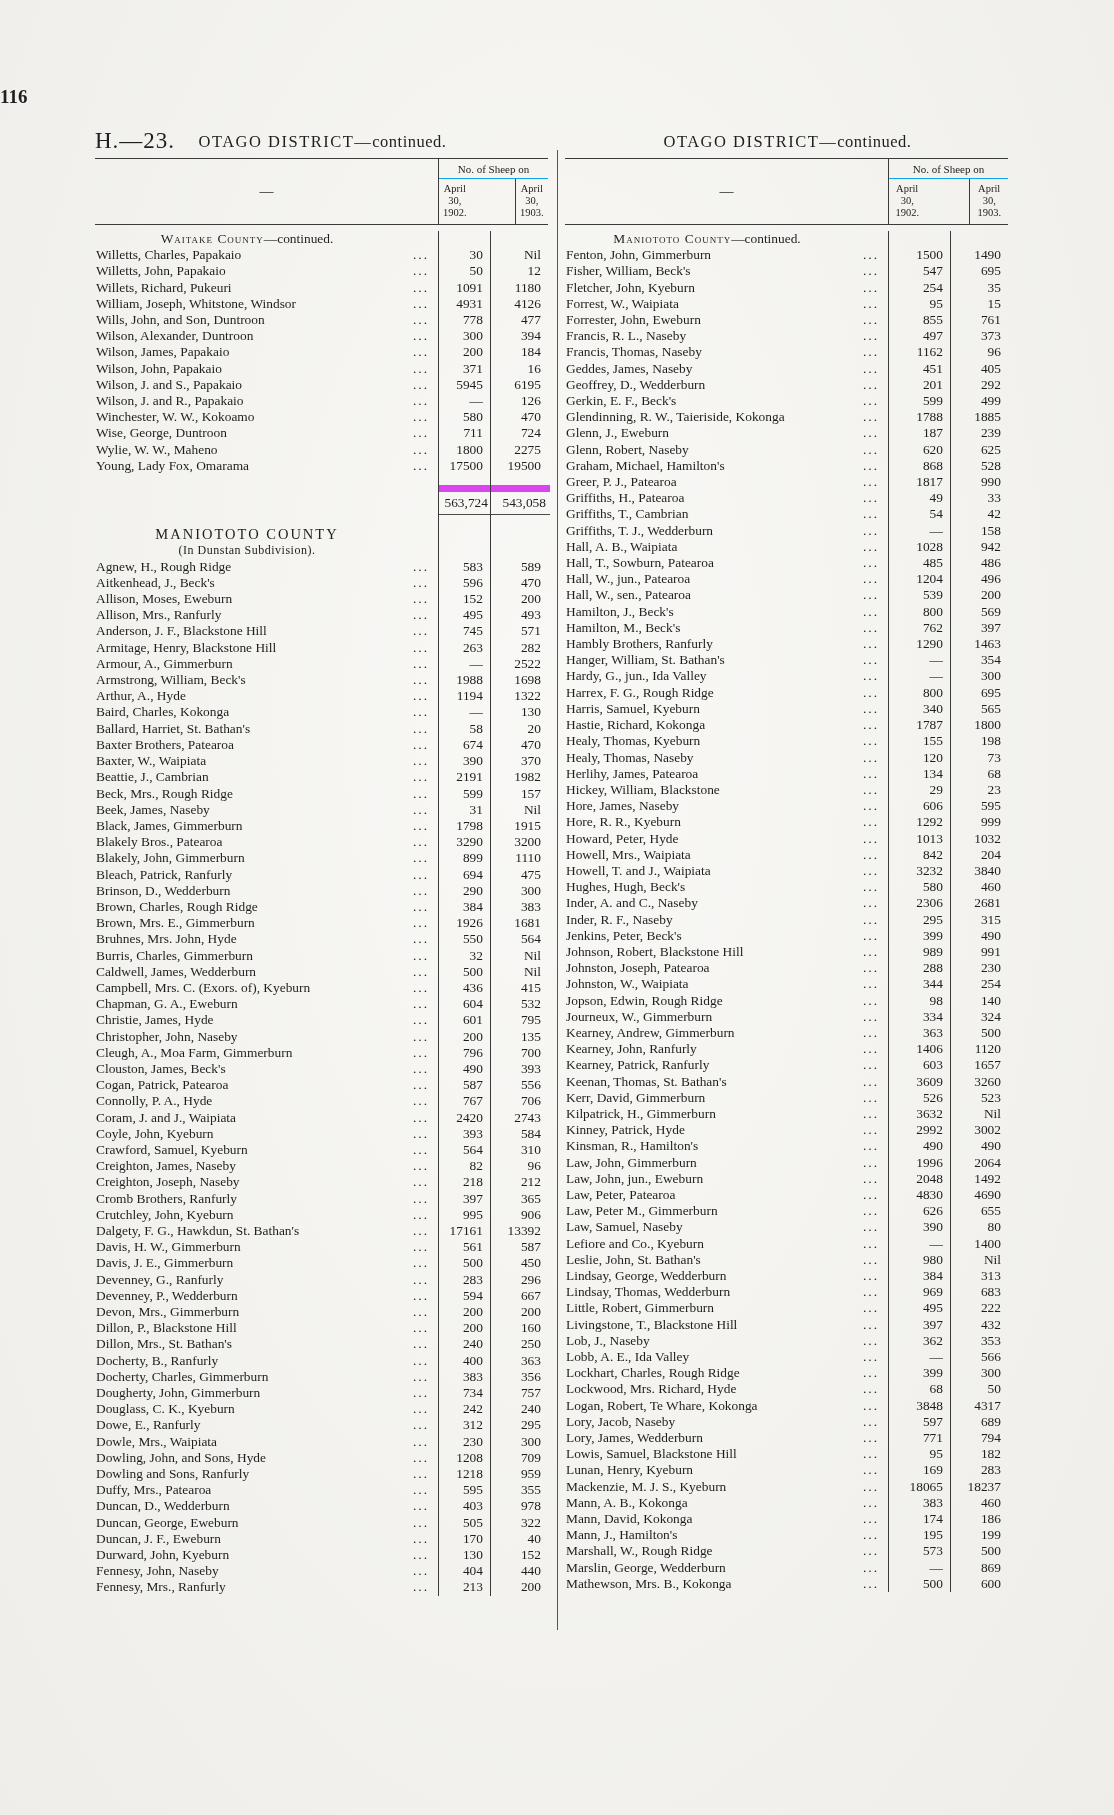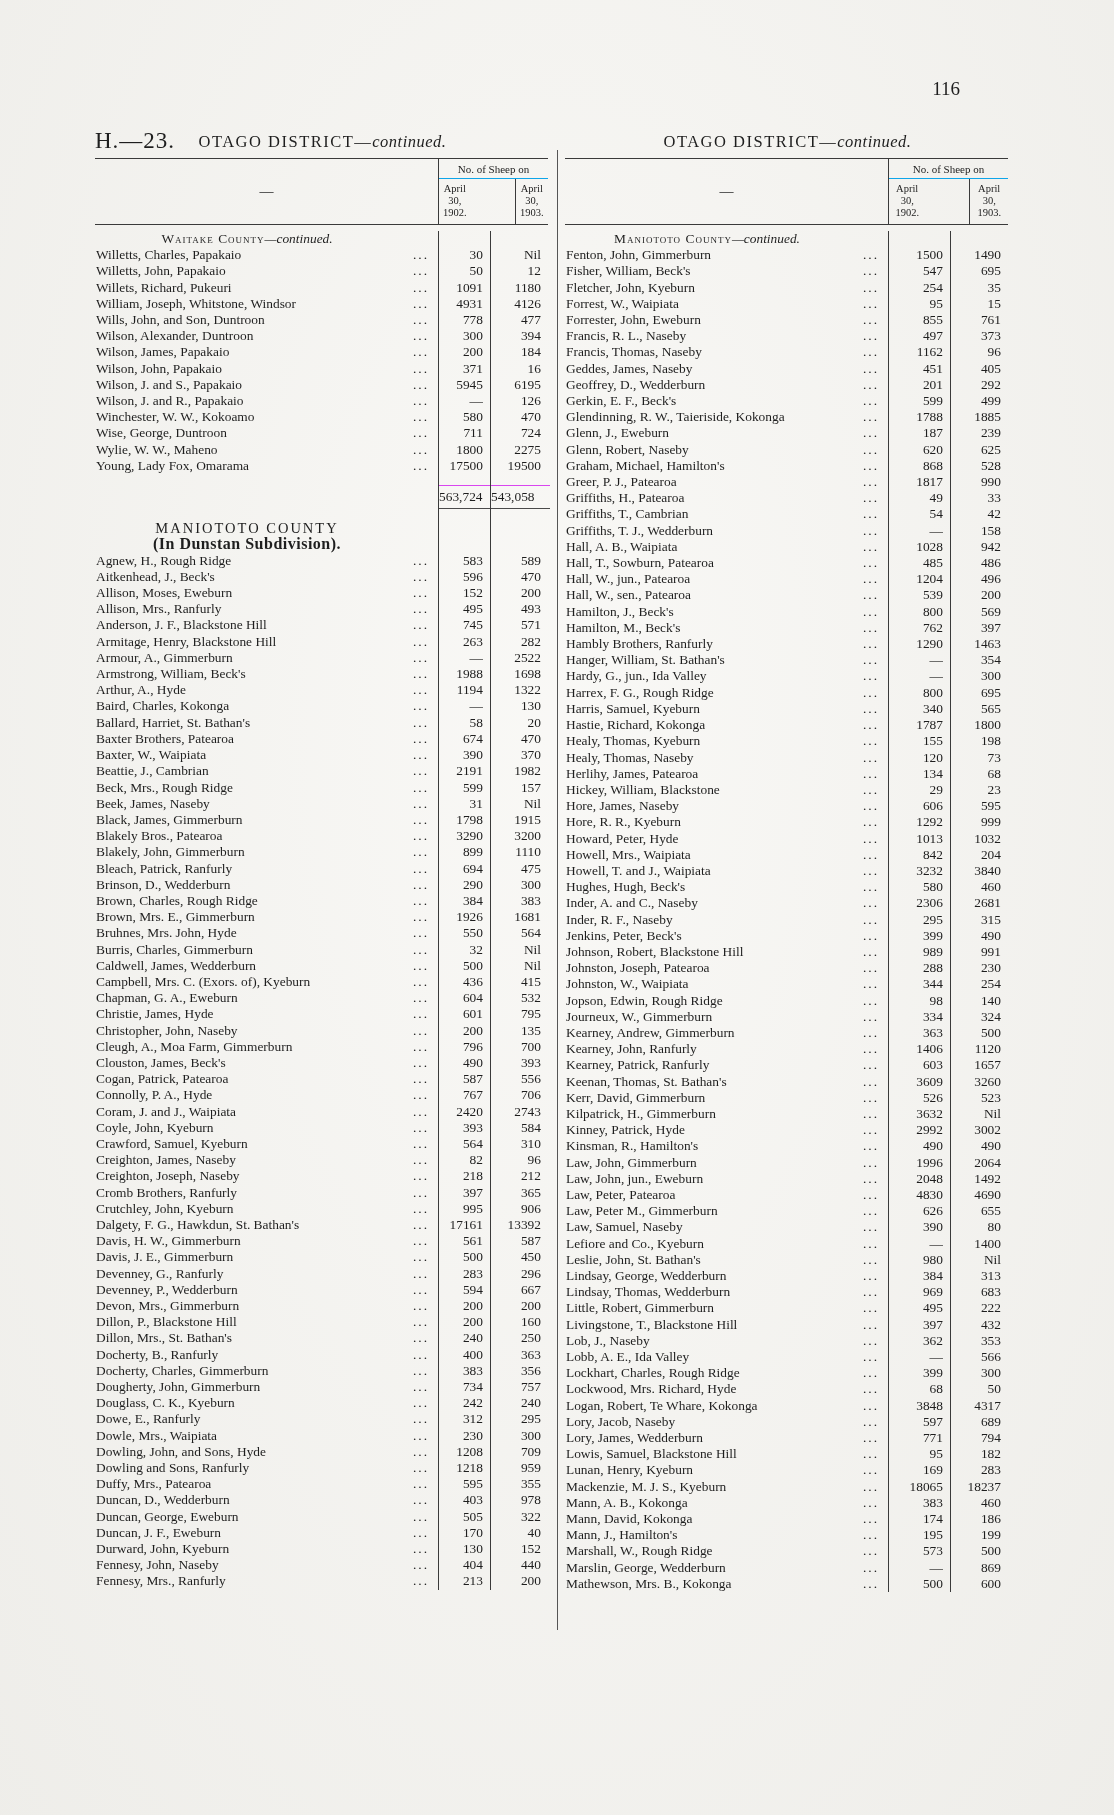--- a/index.html
+++ b/index.html
@@ -6,21 +6,21 @@
   body{
     width:1114px;height:1815px;position:relative;
     background:#f6f5f1;
     font-family:"Liberation Serif","DejaVu Serif",serif;
     color:#1e1e1e;
     -webkit-font-smoothing:antialiased;
   }
   .page-noise{position:absolute;inset:0;pointer-events:none;
     background:radial-gradient(ellipse at 50% 40%, rgba(255,255,255,.35), rgba(0,0,0,.03));}
   .doc-ref{position:absolute;left:95px;top:100px;font-size:23px;letter-spacing:1px;margin-top:28px;}
-  .page-num{position:absolute;left:0;top:78px;width:960px;text-align:right;font-size:19px;}
+  .page-num{position:absolute;left:0;top:86px;width:960px;text-align:left;font-size:19px;font-weight:bold;}
   .col-title{position:absolute;top:132px;font-size:16.5px;text-align:center;letter-spacing:1.5px;}
   .col-title .it{letter-spacing:.5px;}
   .col-title.left{left:95px;width:455px;}
   .col-title.right{left:565px;width:445px;}
 
   .center-rule{position:absolute;left:557px;top:150px;height:1480px;width:1px;background:#555;}
 
   .col-table{position:absolute;top:158px;}
   .col-table.left{left:95px;width:453px;}
   .col-table.right{left:565px;width:443px;}
@@ -39,25 +39,25 @@
   
   .tbody{padding-top:6px;}
   .row{display:grid;line-height:16.2px;font-size:13.4px;}
   .col-table.left  .row{grid-template-columns:343px 52px 58px;}
   .col-table.right .row{grid-template-columns:323px 62px 58px;}
   .name-cell{display:flex;white-space:nowrap;overflow:hidden;padding-left:1px;}
   .leader{margin-left:auto;padding-right:9px;letter-spacing:2px;}
   .vcell{text-align:right;border-left:1px solid #3a3a3a;padding-right:7px;}
   .heading-cell{justify-content:center;padding-right:40px;}
   .sc{font-variant:small-caps;letter-spacing:1px;}
-  .it{font-style:italic;}
+  .it{}
   .caps-heading{letter-spacing:2px;font-size:14.5px;}
-  .sub-heading{font-size:16px;letter-spacing:.5px;font-weight:bold;}
+  .sub-heading{font-size:12px;letter-spacing:.5px;}
   .spacer-row{height:8px;}
-  .total-wrap{display:inline-block;width:100%;border-top:1px solid #d946ef;border-bottom:1px solid #4a4a4a;padding:3px 0;margin:3px 0;text-align:left;}
+  .total-wrap{display:inline-block;width:100%;border-top:7px solid #d946ef;border-bottom:1px solid #4a4a4a;padding:3px 0;margin:3px 0;text-align:right;}
   .total-row .vcell{padding-right:2px;}
   .total-row .total-wrap{padding-right:4px;}
 </style>
 </head>
 <body>
 
 <div class="page-noise"></div>
 
 <div class="doc-ref">H.—23.</div>
 <div class="page-num">116</div>

